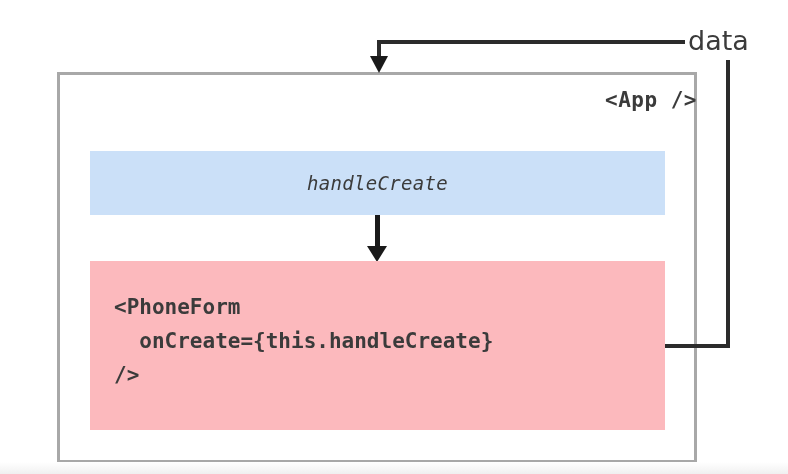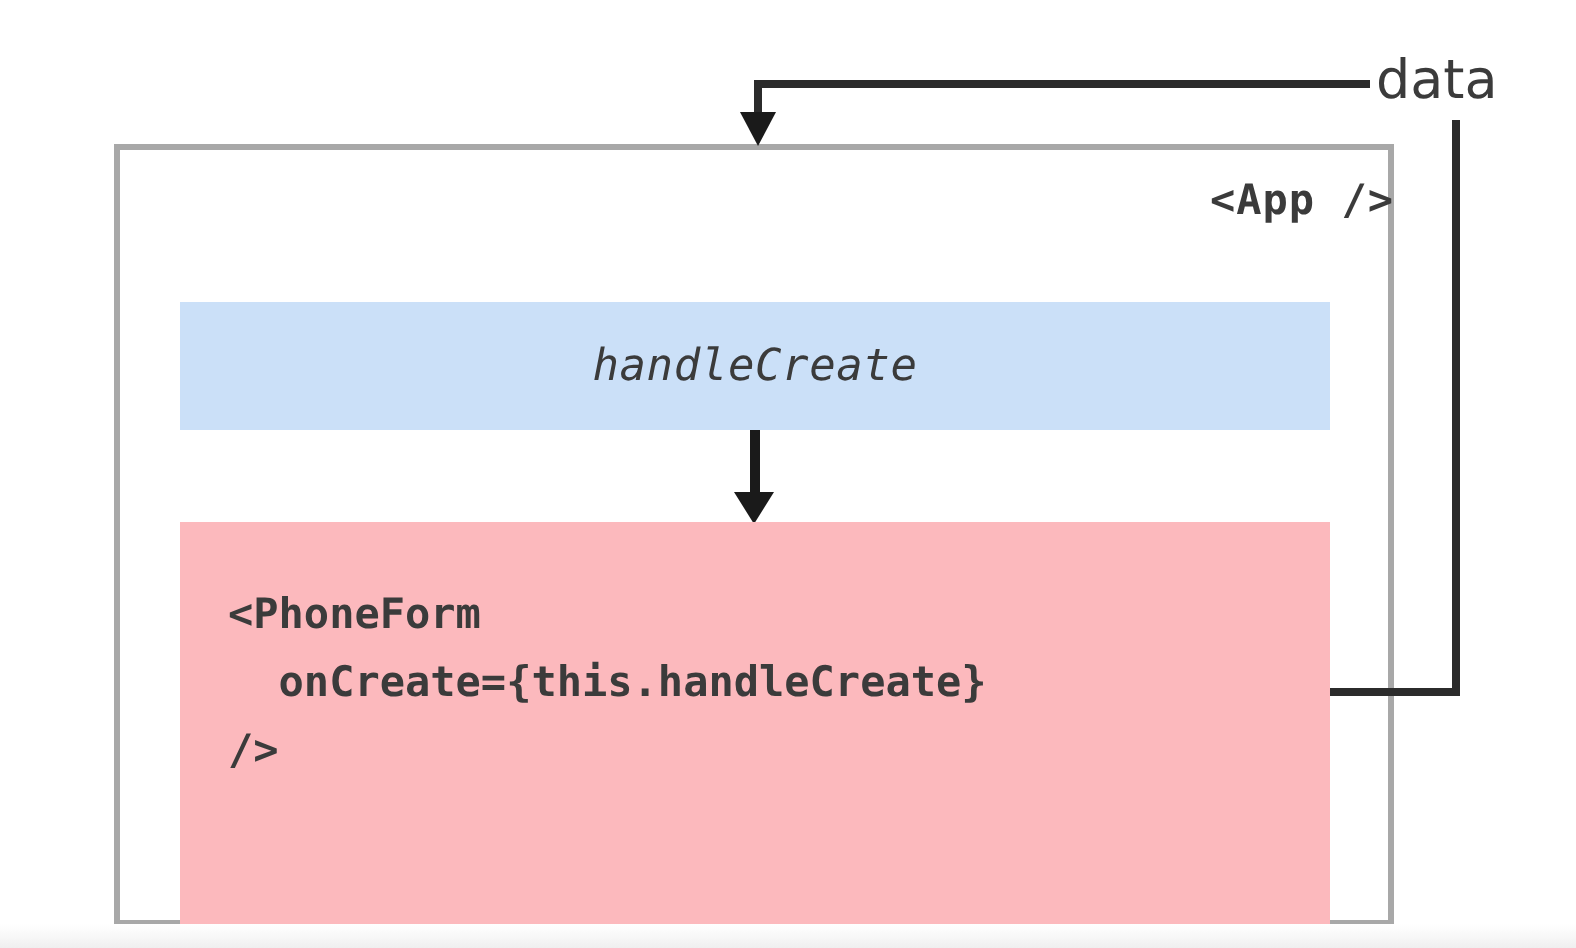--- a/index.html
+++ b/index.html
@@ -58,31 +58,31 @@
     width: 575px;
     height: 64px;
     background: #cbe0f8;
     display: flex;
     align-items: center;
     justify-content: center;
   }
   .method-label {
     font-family: "DejaVu Sans Mono", monospace;
     font-style: italic;
-    font-size: 22px;
+    font-size: 19px;
     color: #3b3b3b;
     letter-spacing: 0.3px;
   }
   
   .child-box {
     position: absolute;
     left: 90px;
     top: 261px;
     width: 575px;
-    height: 201px;
+    height: 169px;
     background: #fcb9bd;
   }
   .child-code {
     position: absolute;
     left: 24px;
     top: 29px;
     margin: 0;
     font-family: "DejaVu Sans Mono", monospace;
     font-weight: bold;
     font-size: 21px;

